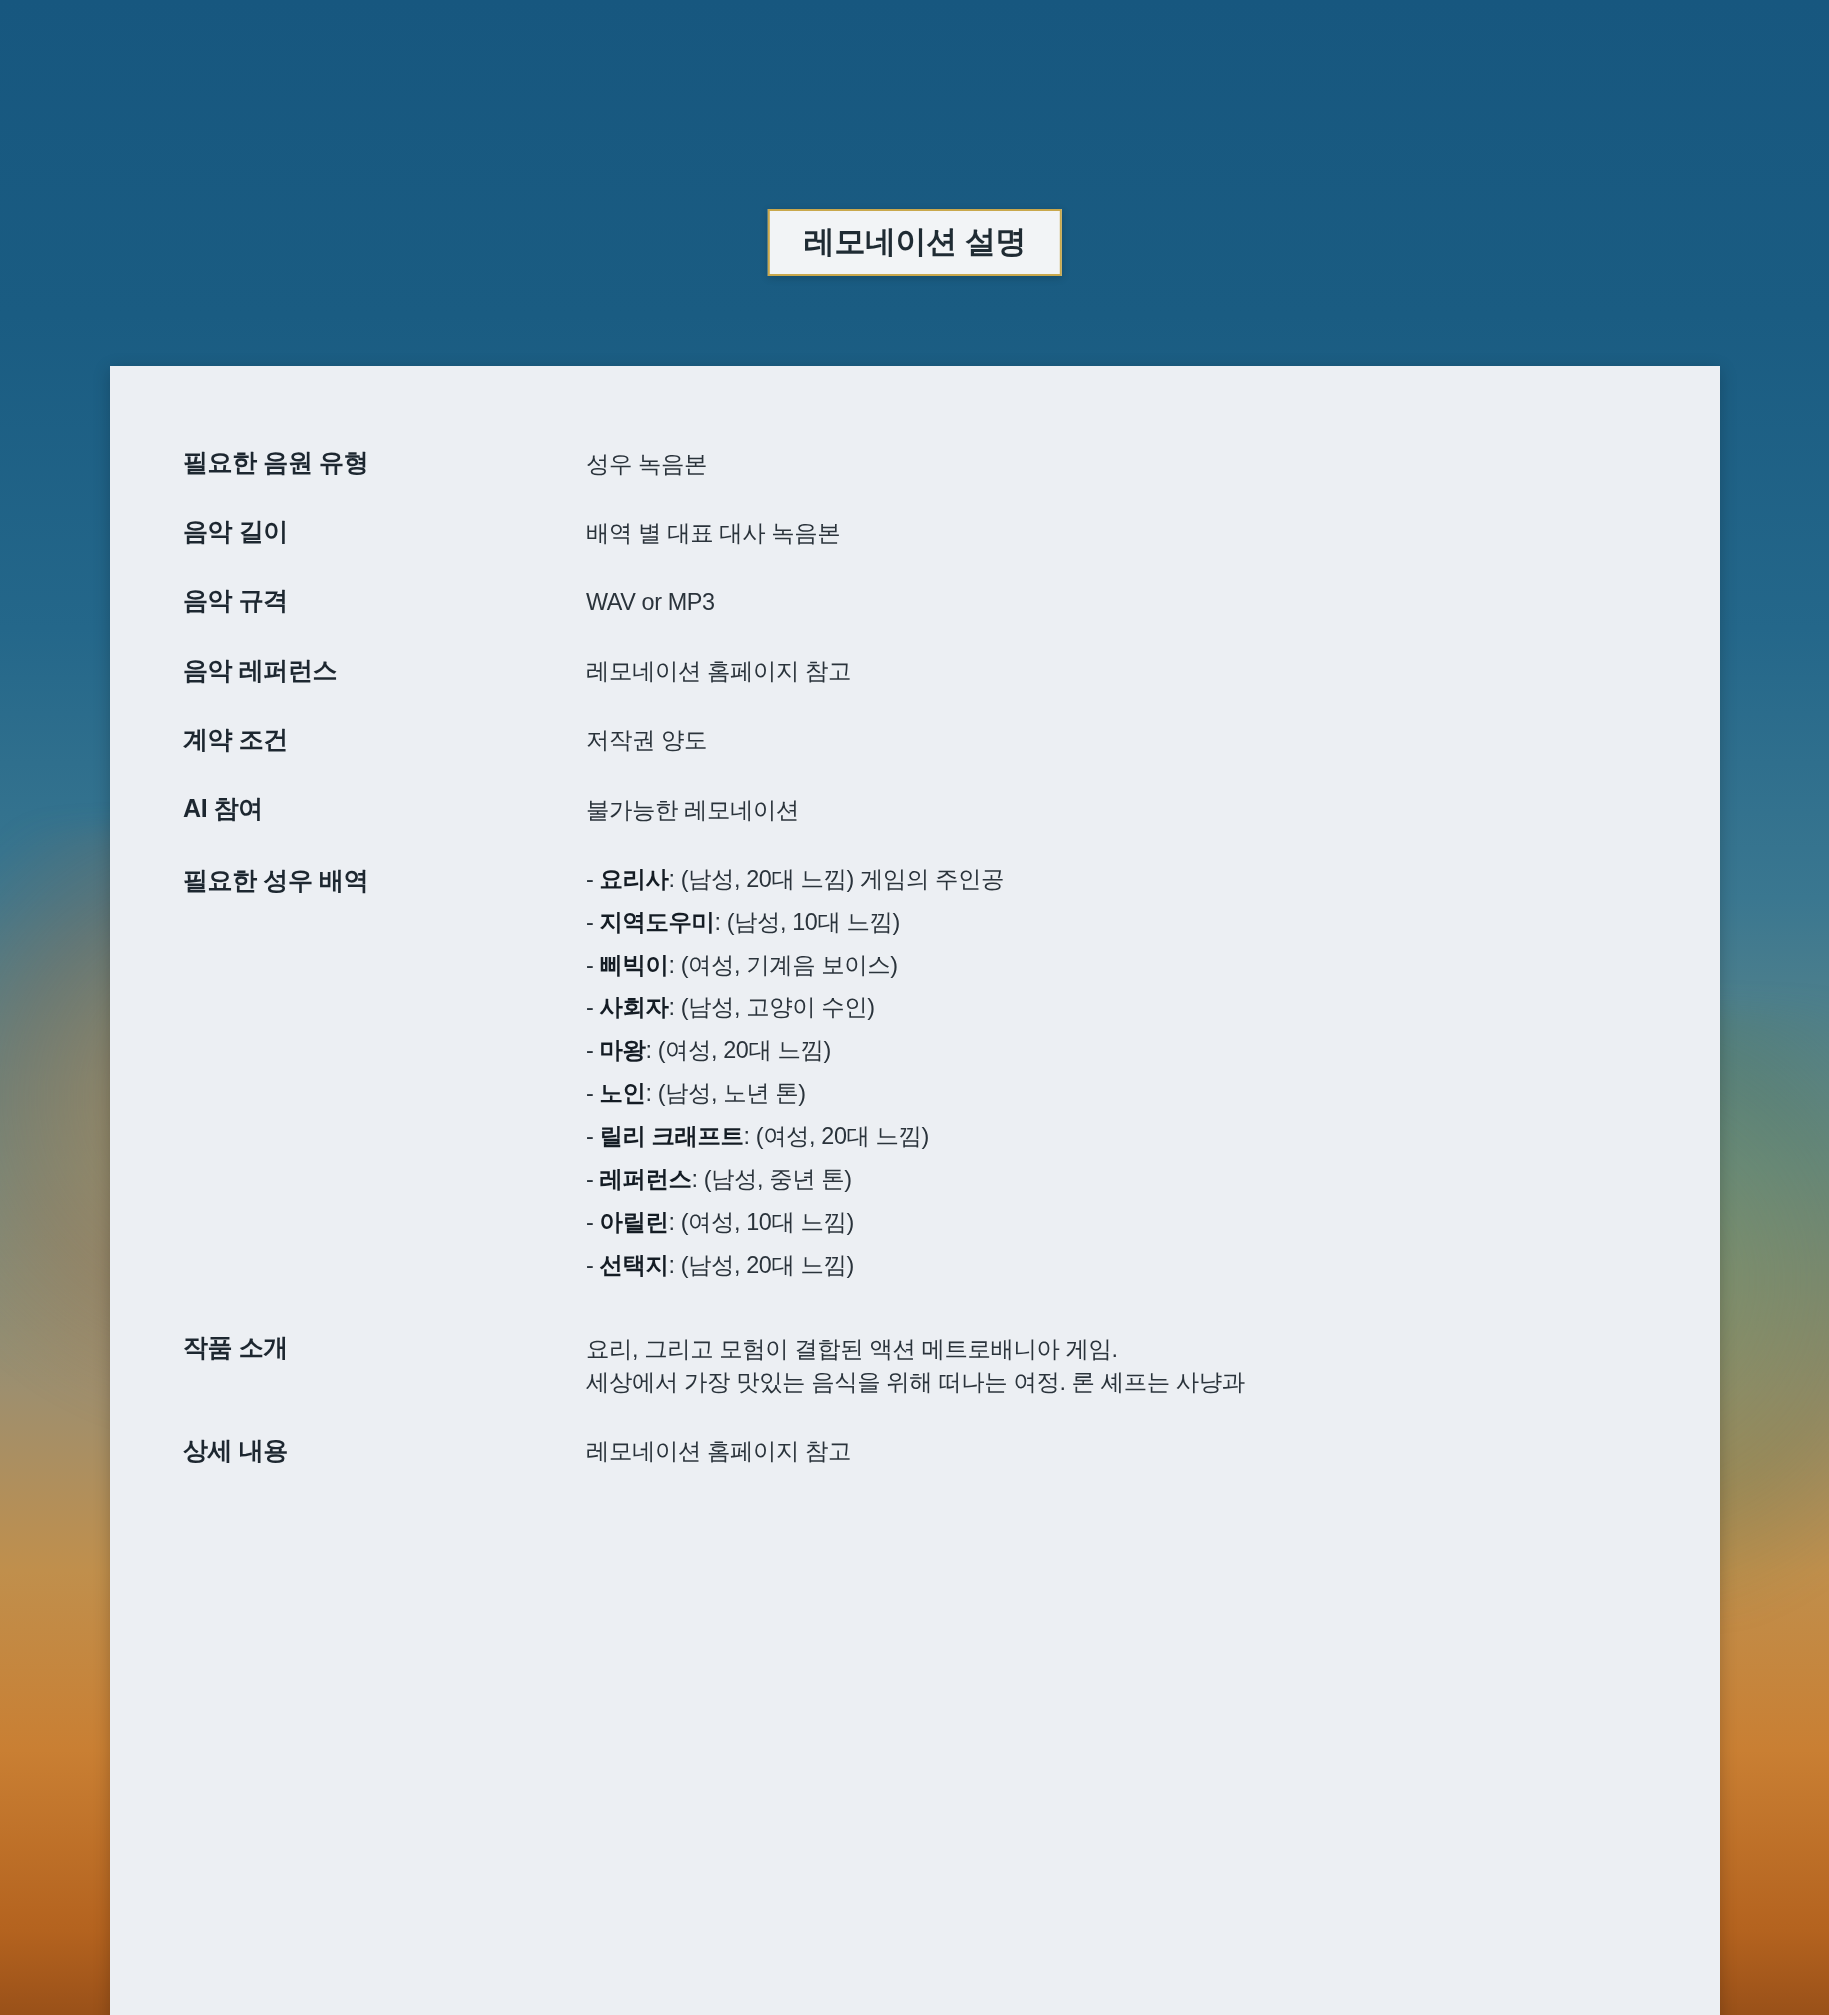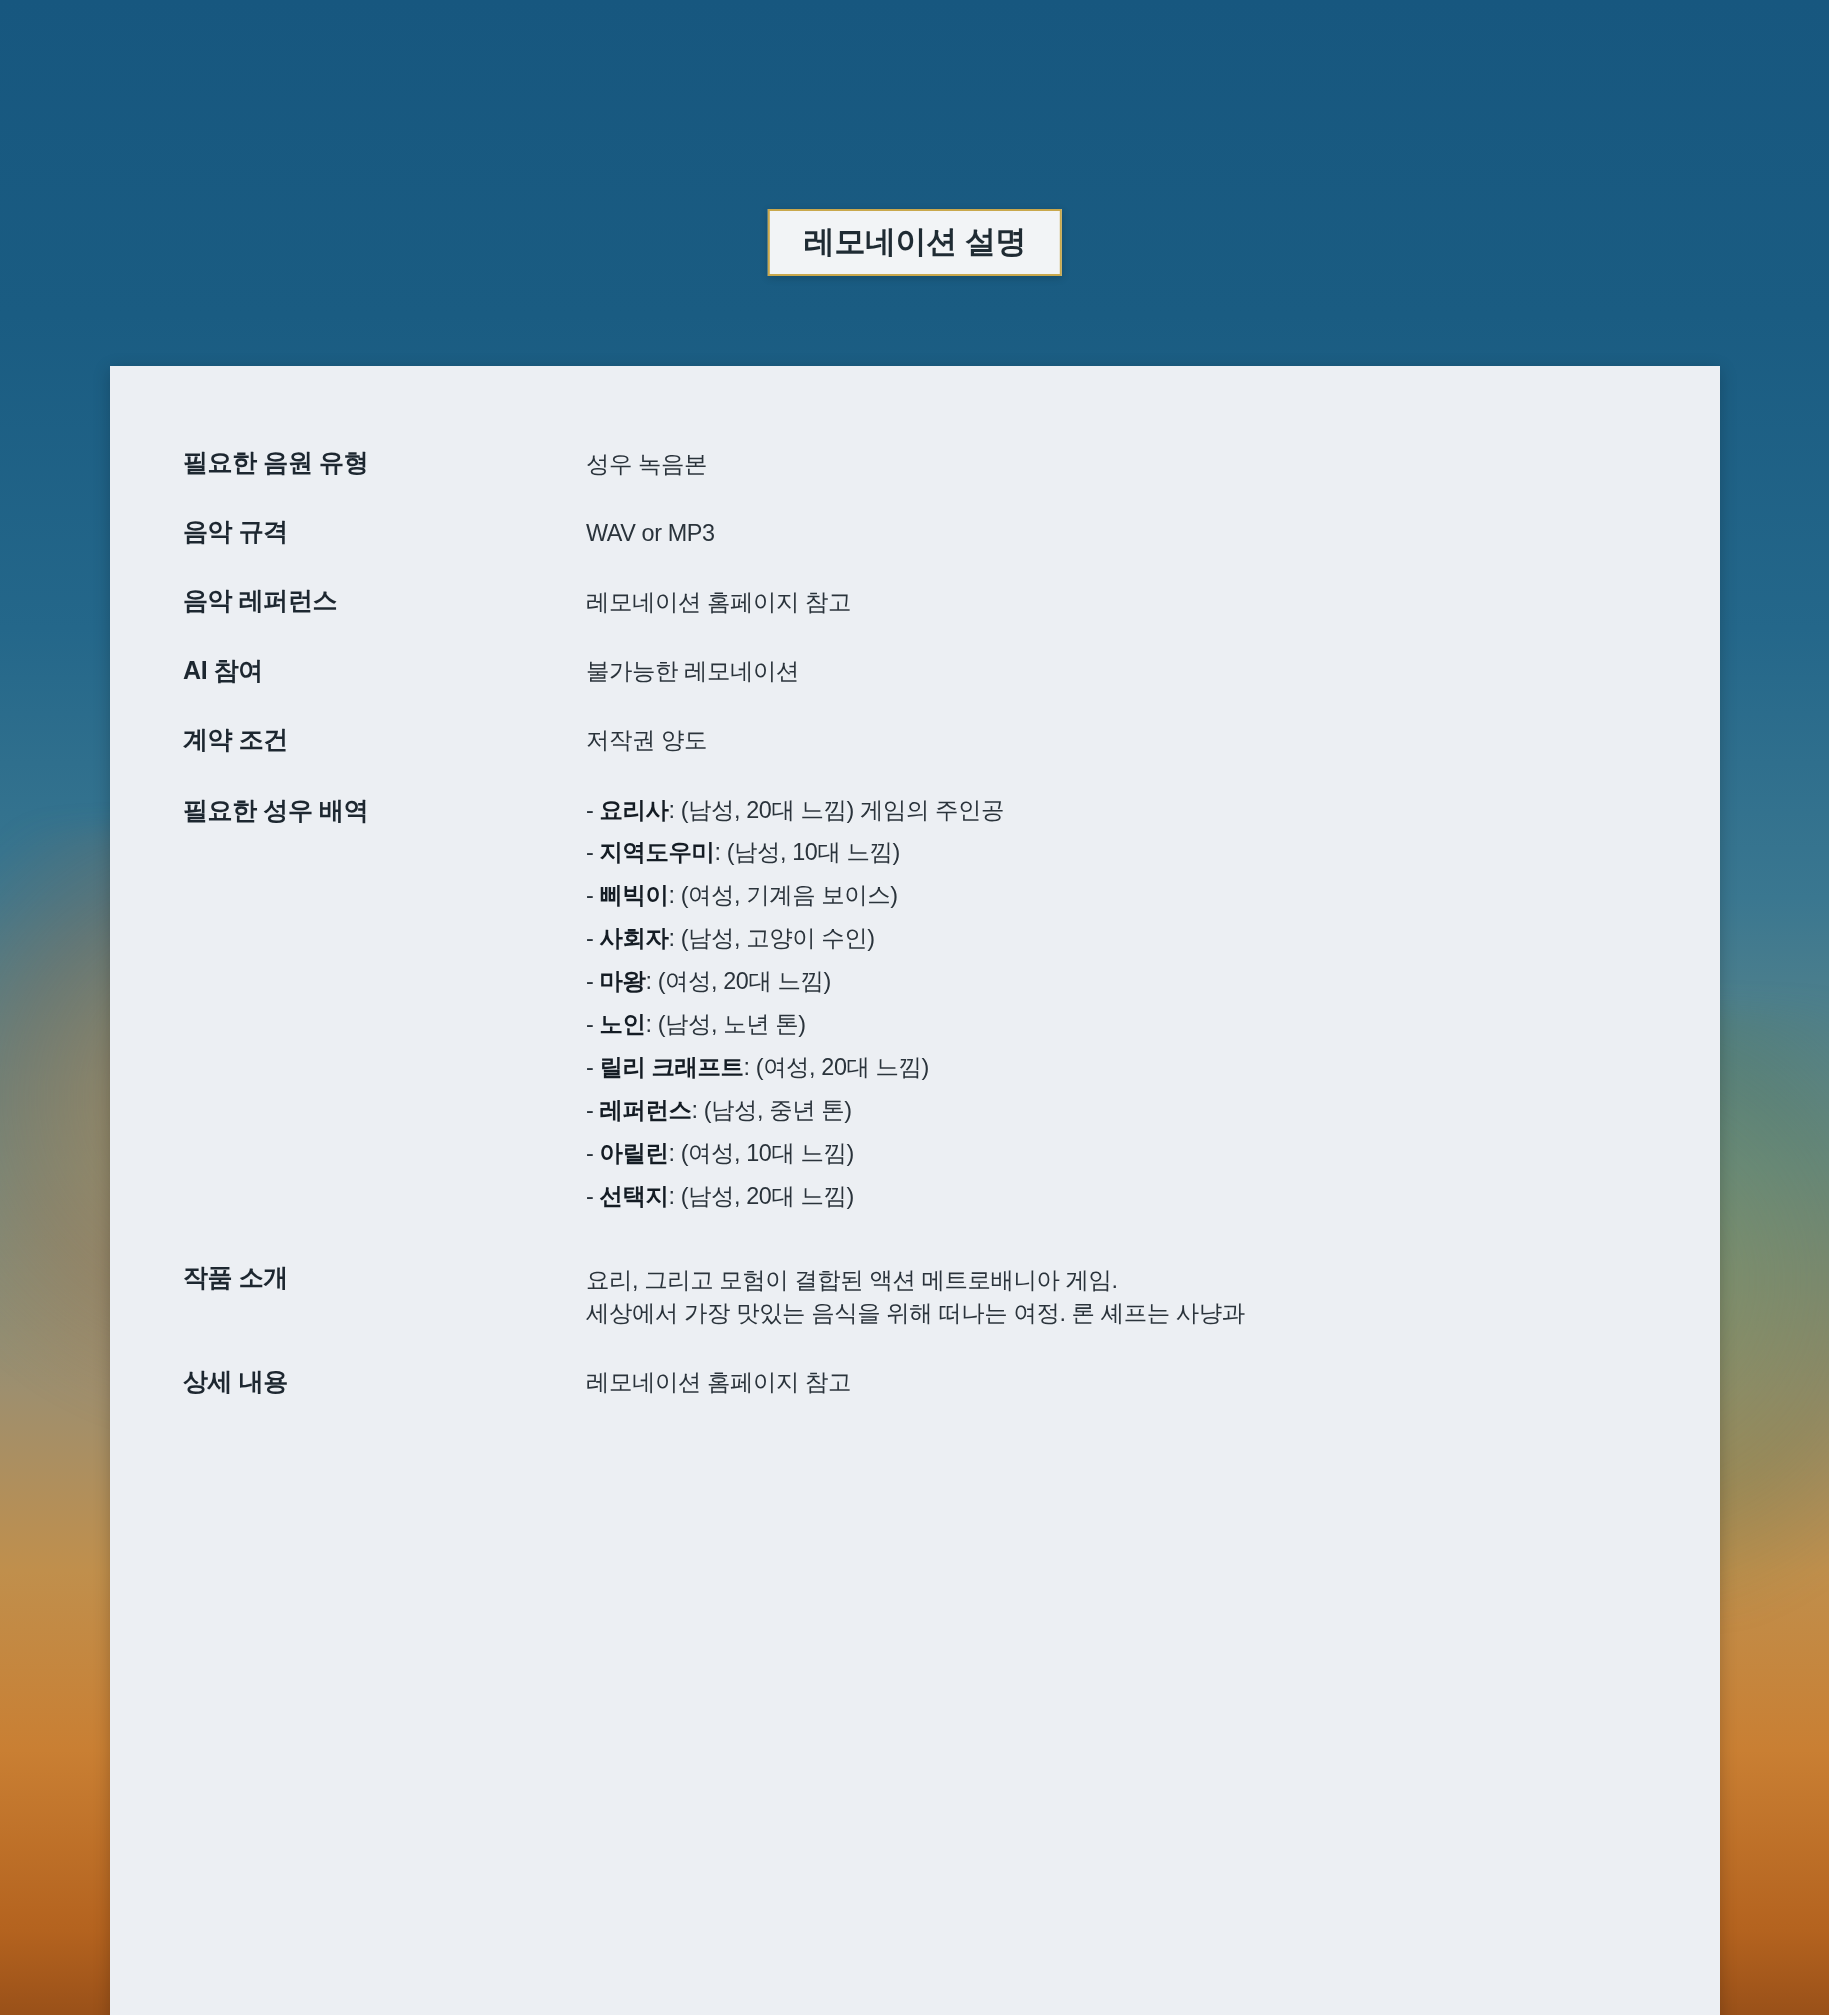--- a/index.html
+++ b/index.html
@@ -170,39 +170,43 @@
   </div>
 
   <div class="card">
     <div class="card-inner">
 
       <div class="row">
         <div class="row-label">필요한 음원 유형</div>
         <div class="row-value">성우 녹음본</div>
       </div>
 
+      <div class="row">
+        <div class="row-label">음악 길이</div>
+        <div class="row-value">배역 별 대표 대사 녹음본</div>
+      </div>
 
       <div class="row">
         <div class="row-label">음악 규격</div>
         <div class="row-value">WAV or MP3</div>
       </div>
 
       <div class="row">
         <div class="row-label">음악 레퍼런스</div>
         <div class="row-value">레모네이션 홈페이지 참고</div>
       </div>
 
       <div class="row">
+        <div class="row-label">계약 조건</div>
+        <div class="row-value">저작권 양도</div>
+      </div>
+
+      <div class="row">
         <div class="row-label">AI 참여</div>
         <div class="row-value">불가능한 레모네이션</div>
-      </div>
-
-      <div class="row">
-        <div class="row-label">계약 조건</div>
-        <div class="row-value">저작권 양도</div>
       </div>
 
       <div class="row row-cast">
         <div class="row-label">필요한 성우 배역</div>
         <div class="row-value">
           <ul class="cast-list">
             <li class="cast-item"><span class="cast-dash">- </span><span class="cast-name">요리사</span><span class="cast-desc">: (남성, 20대 느낌) 게임의 주인공</span></li>
             <li class="cast-item"><span class="cast-dash">- </span><span class="cast-name">지역도우미</span><span class="cast-desc">: (남성, 10대 느낌)</span></li>
             <li class="cast-item"><span class="cast-dash">- </span><span class="cast-name">삐빅이</span><span class="cast-desc">: (여성, 기계음 보이스)</span></li>
             <li class="cast-item"><span class="cast-dash">- </span><span class="cast-name">사회자</span><span class="cast-desc">: (남성, 고양이 수인)</span></li>

